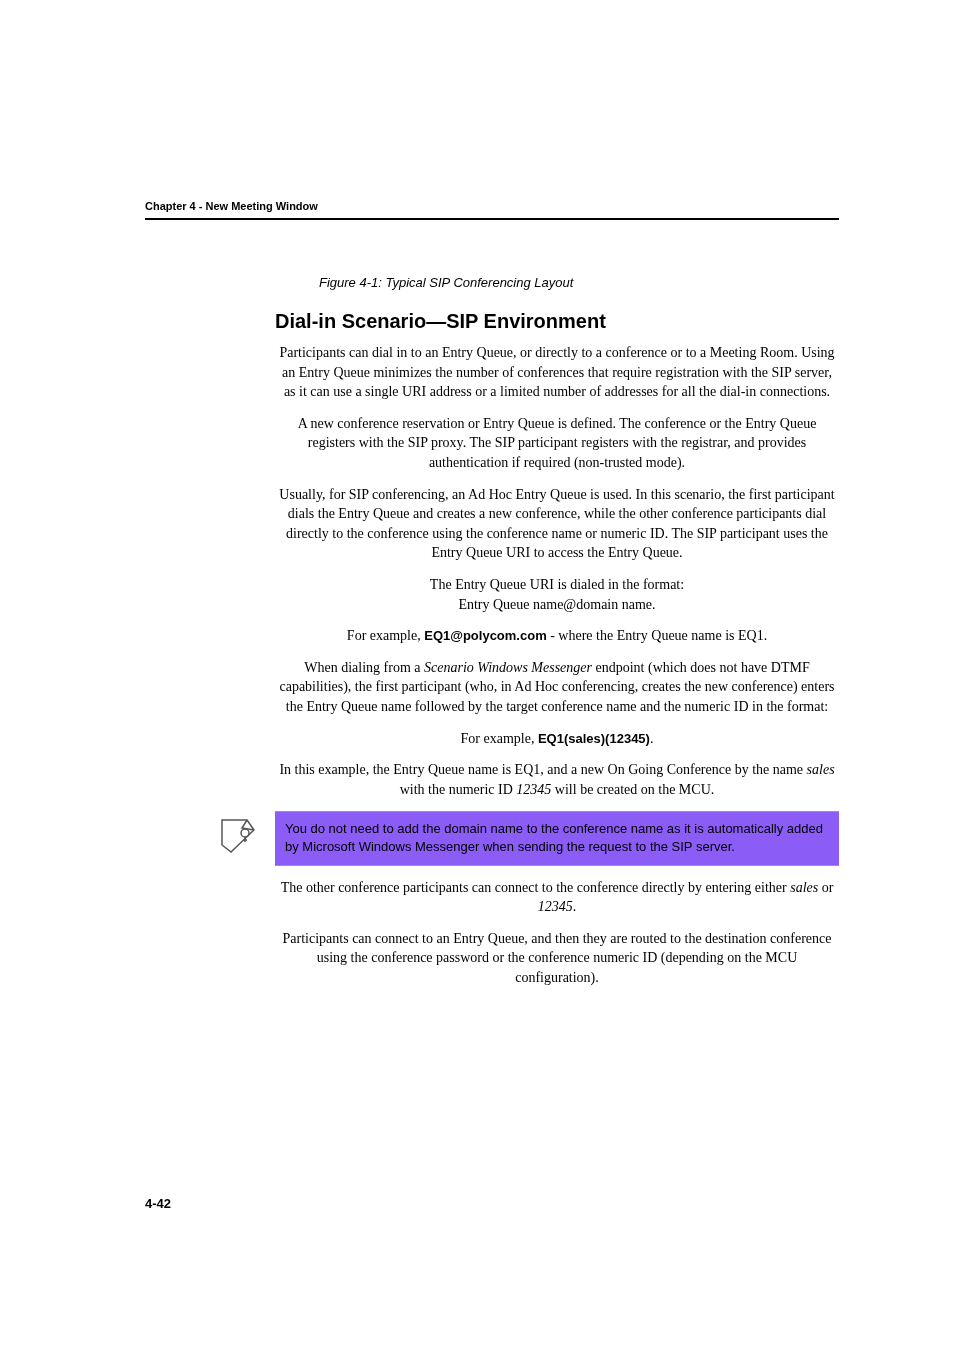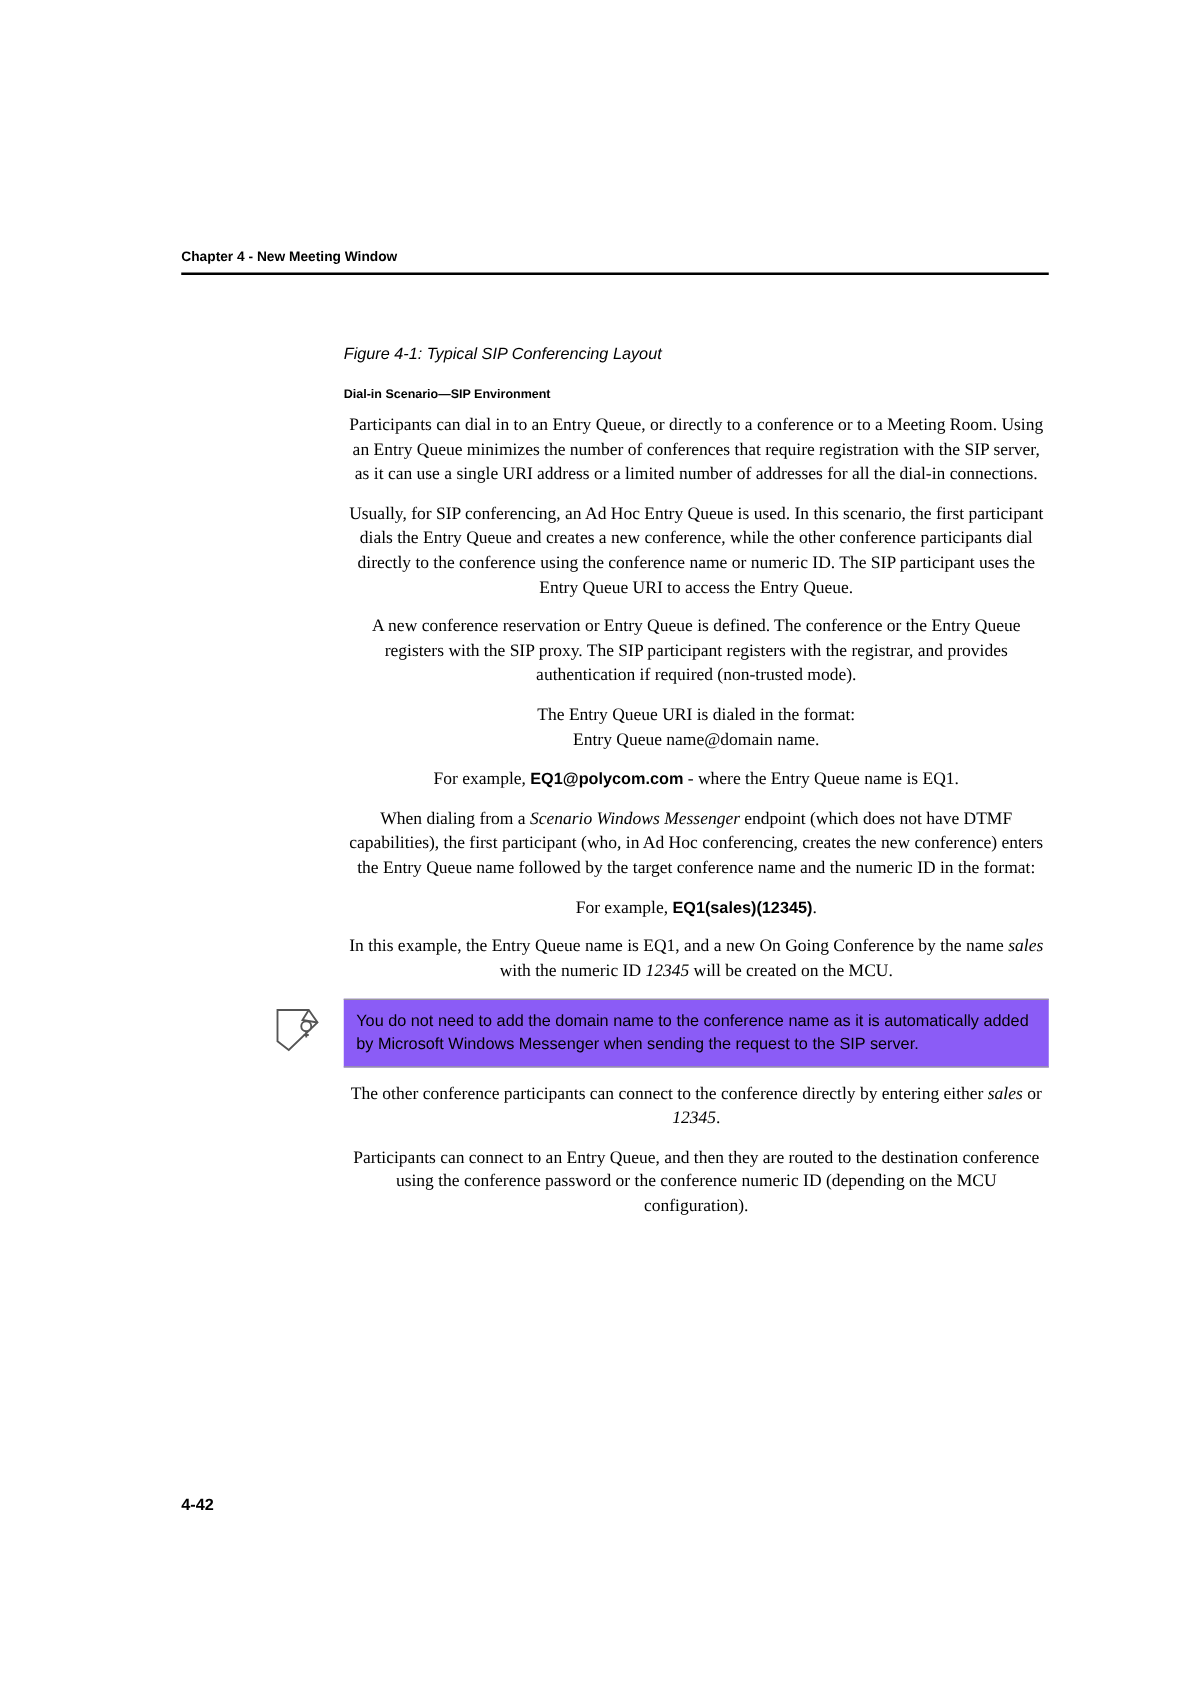--- a/index.html
+++ b/index.html
@@ -31,25 +31,26 @@
       position: absolute;
       top: 275px;
       left: 275px;
       right: 115px;
     }
     .figure-caption {
       font-style: italic;
       font-size: 13px;
       font-family: Arial, Helvetica, sans-serif;
       margin-bottom: 20px;
+      margin-left: 44px;
     }
     .section-heading {
       font-family: Arial, Helvetica, sans-serif;
       font-weight: bold;
-      font-size: 10px;
+      font-size: 20px;
       margin-bottom: 10px;
     }
     .body-para {
       font-size: 14px;
       line-height: 1.4;
       margin-bottom: 12px;
       text-align: center;
     }
     .bold-inline {
       font-family: Liberation Sans, sans-serif;
@@ -100,23 +101,23 @@
   <span>Chapter 4 - New Meeting Window</span>
 </div>
 
 <div class="content">
   <div class="figure-caption">Figure 4-1: Typical SIP Conferencing Layout</div>
 
   <div class="section-heading">Dial-in Scenario—SIP Environment</div>
 
   <p class="body-para">Participants can dial in to an Entry Queue, or directly to a conference or to a Meeting Room. Using an Entry Queue minimizes the number of conferences that require registration with the SIP server, as it can use a single URI address or a limited number of addresses for all the dial-in connections.</p>
 
+  <p class="body-para">A new conference reservation or Entry Queue is defined. The conference or the Entry Queue registers with the SIP proxy. The SIP participant registers with the registrar, and provides authentication if required (non-trusted mode).</p>
+
   <p class="body-para">Usually, for SIP conferencing, an Ad Hoc Entry Queue is used. In this scenario, the first participant dials the Entry Queue and creates a new conference, while the other conference participants dial directly to the conference using the conference name or numeric ID. The SIP participant uses the Entry Queue URI to access the Entry Queue.</p>
-
-  <p class="body-para">A new conference reservation or Entry Queue is defined. The conference or the Entry Queue registers with the SIP proxy. The SIP participant registers with the registrar, and provides authentication if required (non-trusted mode).</p>
 
   <p class="body-para">
     <span>The Entry Queue URI is dialed in the format:</span><br>
     <span>Entry Queue name@domain name.</span>
   </p>
 
   <p class="body-para">
     <span>For example, </span><span class="bold-inline">EQ1@polycom.com</span><span> - where the Entry Queue name is EQ1.</span>
   </p>
 

